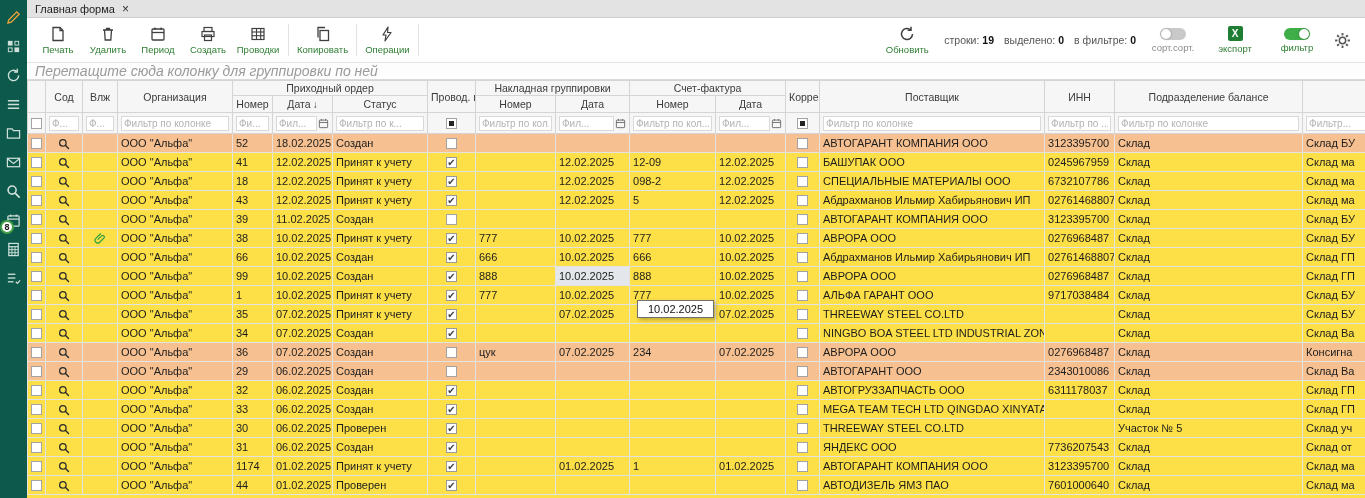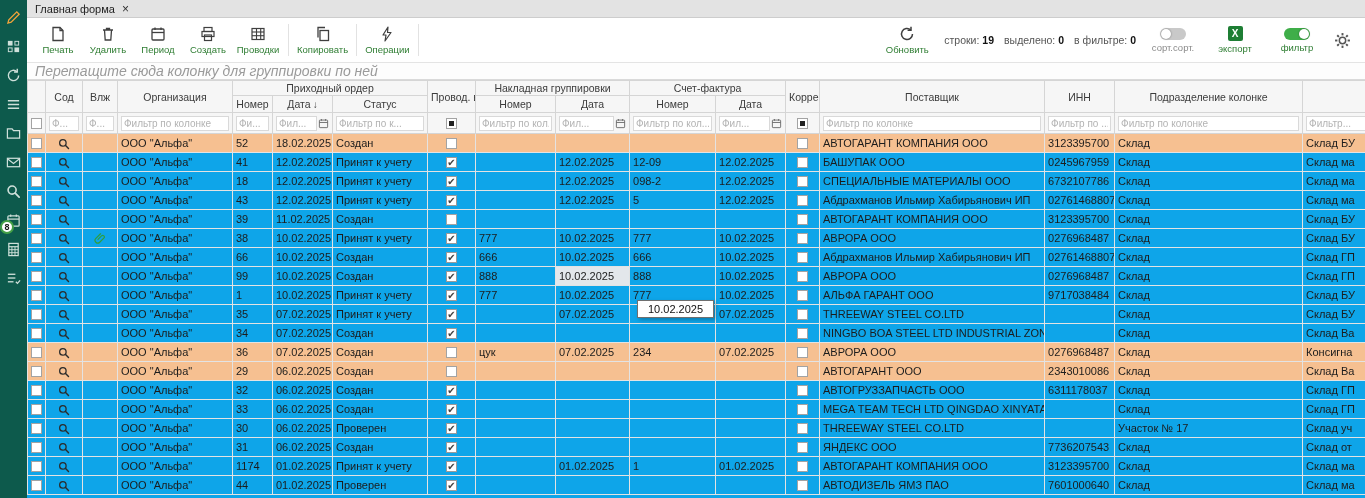--- a/index.html
+++ b/index.html
@@ -44,21 +44,21 @@
          display:flex;align-items:center;justify-content:center;border-radius:2px}
   .gear{color:#555;display:flex;align-items:center}
   .gear svg{width:17px;height:17px}
 
   
   .groupbar{position:absolute;left:27px;top:63px;right:0;height:17px;background:#fdfdfd;
             border-bottom:1px solid #dadada;display:flex;align-items:center;padding-left:8px;
             font-size:14px;font-style:italic;color:#9a9a9a}
 
   
-  .table-wrap{position:absolute;left:27px;top:80px;right:0;bottom:0;overflow:hidden;background:#0ea5e9}
+  .table-wrap{position:absolute;left:27px;top:80px;right:0;bottom:0;overflow:hidden;background:#fde047}
   #grid{border-collapse:collapse;table-layout:fixed;width:1355px;font-size:11px;color:#1c1c1c}
   #grid th,#grid td{border:1px solid #e3e3e3;padding:0 3px;overflow:hidden;white-space:nowrap}
   #grid thead th{background:#f6f6f6;border-color:#d5d5d5;font-weight:normal;color:#3c3c3c;
                  font-size:10.5px;text-align:center;vertical-align:middle}
   .h-plain{white-space:pre-line;line-height:12px}
   .hr-group th{height:15px}
   .hr-sub th{height:17px}
   .hr-filter th{height:21px;background:#fbfbfb}
   .sort{color:#444;font-size:10px;margin-left:2px}
   .f-wrap{display:flex;align-items:center;gap:1px}
@@ -319,21 +319,21 @@
             <th rowspan="2" class="h-plain">Влж</th>
             <th rowspan="2" class="h-plain">Организация</th>
             <th colspan="3" class="h-group">Приходный ордер</th>
             <th rowspan="2" class="h-plain">Провод.
 в балансе</th>
             <th colspan="2" class="h-group">Накладная группировки</th>
             <th colspan="2" class="h-group">Счет-фактура</th>
             <th rowspan="2" class="h-plain">Коррек...</th>
             <th rowspan="2" class="h-plain">Поставщик</th>
             <th rowspan="2" class="h-plain">ИНН</th>
-            <th rowspan="2" class="h-plain">Подразделение колонке</th>
+            <th rowspan="2" class="h-plain">Подразделение балансе</th>
             <th rowspan="2" class="h-plain"></th>
           </tr>
           <tr class="hr-sub">
             <th class="h-sub">Номер</th>
             <th class="h-sub">Дата<span class="sort">↓</span></th>
             <th class="h-sub">Статус</th>
             <th class="h-sub">Номер</th>
             <th class="h-sub">Дата</th>
             <th class="h-sub">Номер</th>
             <th class="h-sub">Дата</th>
@@ -783,21 +783,21 @@
             <td class="c-date">06.02.2025</td>
             <td class="c-status">Проверен</td>
             <td class="c-posted"><span class="chk on">✔</span></td>
             <td class="c-sup_num"></td>
             <td class="c-sup_date"></td>
             <td class="c-inv_num"></td>
             <td class="c-inv_date"></td>
             <td class="c-corr"><span class="chk"></span></td>
             <td class="c-supplier">THREEWAY STEEL CO.LTD</td>
             <td class="c-inn"></td>
-            <td class="c-division">Участок № 17</td>
+            <td class="c-division">Участок № 5</td>
             <td class="c-extra">Склад уч</td>
           </tr>
           <tr>
             <td class="c-sel"><span class="chk"></span></td>
             <td class="c-sod"><span class="mag"><svg viewBox="0 0 16 16">
                   <circle cx="6.5" cy="6.5" r="4.3" fill="none" stroke="currentColor" stroke-width="1.7"></circle>
                   <line x1="9.8" y1="9.8" x2="14" y2="14" stroke="currentColor" stroke-width="1.9" stroke-linecap="round"></line>
                 </svg></span></td>
             <td class="c-att"></td>
             <td class="c-org">ООО "Альфа"</td>

